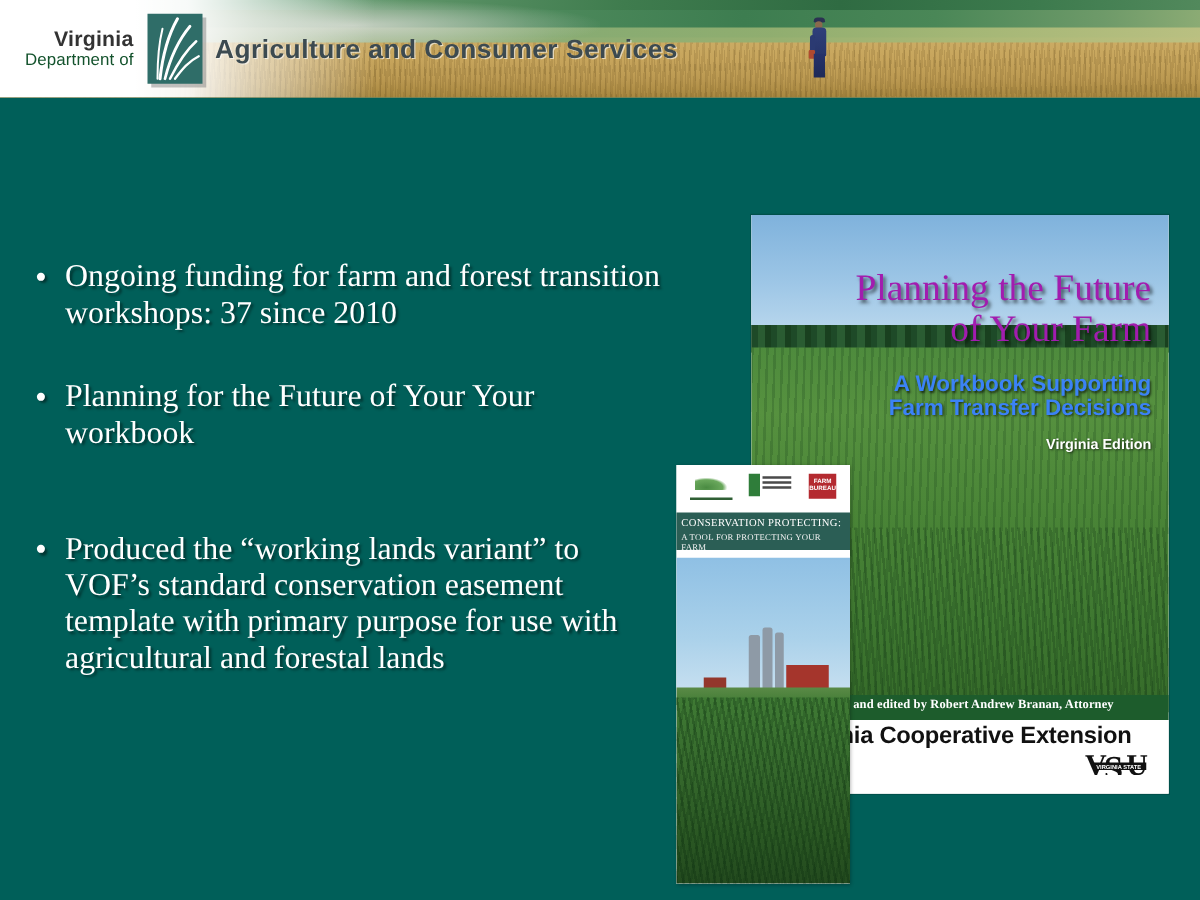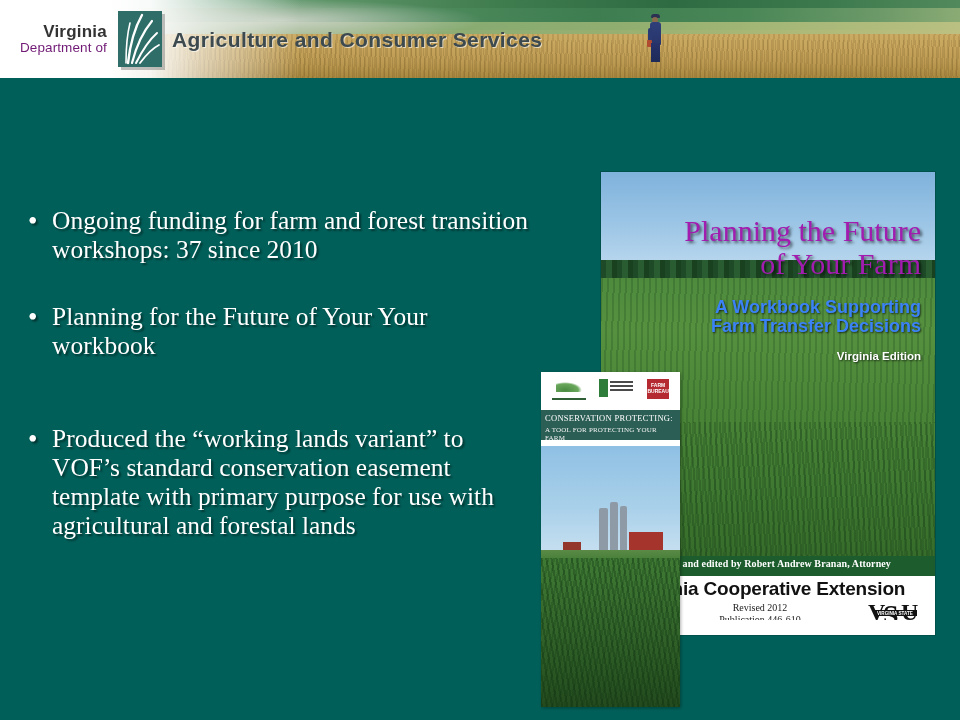--- a/index.html
+++ b/index.html
@@ -124,21 +124,21 @@
     font-size: 17px;
     font-weight: bold;
     letter-spacing: .2px;
     color: #333333;
   }
   .logo-words .l2 {
     display: block;
     font-size: 13.5px;
     font-weight: normal;
     letter-spacing: .1px;
-    color: #701a75;
+    color: #14532d;
     margin-top: 1px;
   }
   .logo-mark {
     position: relative;
     width: 44px; height: 56px;
     background: #2f6d68;
     box-shadow: 3px 3px 0 rgba(120,120,120,.45);
   }
   .logo-mark svg { position: absolute; left: 0; top: 0; }
   .banner-title {
@@ -512,24 +512,20 @@
     <div class="bc-vce">Virginia Cooperative Extension</div>
 
     <div class="bc-vt">
       <svg width="56" height="34" viewBox="0 0 56 34" aria-hidden="true">
         <text x="2" y="22" font-family="Liberation Serif, serif" font-size="20" font-weight="bold" fill="#4a1c20">V</text>
         <text x="16" y="22" font-family="Liberation Serif, serif" font-size="20" font-weight="bold" fill="#4a1c20">T</text>
         <text x="2" y="30" font-family="Liberation Sans, sans-serif" font-size="5" fill="#4a1c20">VIRGINIA TECH</text>
       </svg>
     </div>
 
-    <div class="bc-revised">
-      <div>Revised 2012</div>
-      <div>Publication 446-610</div>
-    </div>
 
     <div class="bc-vsu">
       <svg width="58" height="34" viewBox="0 0 58 34" aria-hidden="true">
         <text x="1" y="24" font-family="Liberation Serif, serif" font-size="24" font-weight="bold" fill="#111111">V</text>
         <text x="16" y="28" font-family="Liberation Serif, serif" font-size="28" font-weight="bold" fill="#111111">S</text>
         <text x="34" y="24" font-family="Liberation Serif, serif" font-size="24" font-weight="bold" fill="#111111">U</text>
         <rect x="8" y="14" width="42" height="6" fill="#111111"></rect>
         <text x="10" y="19" font-family="Liberation Sans, sans-serif" font-size="4.6" font-weight="bold" fill="#ffffff">VIRGINIA STATE</text>
       </svg>
     </div>

